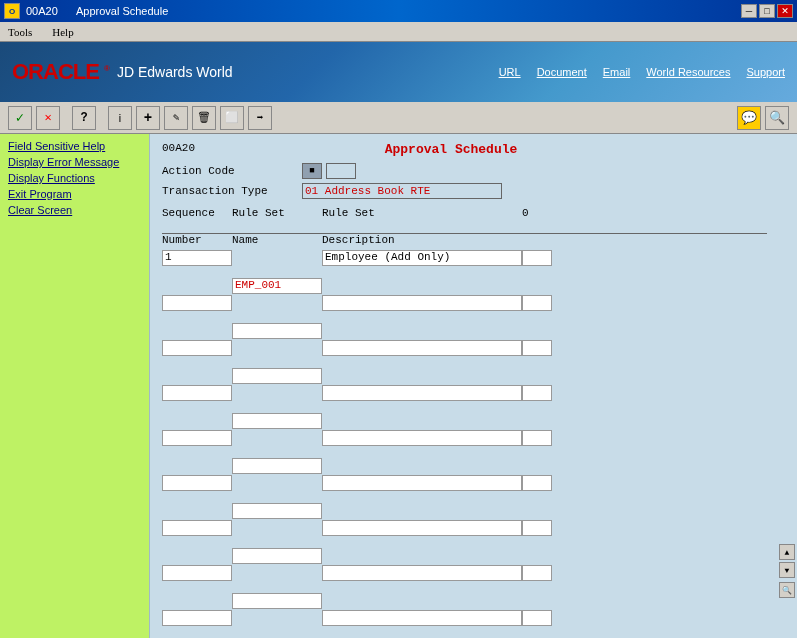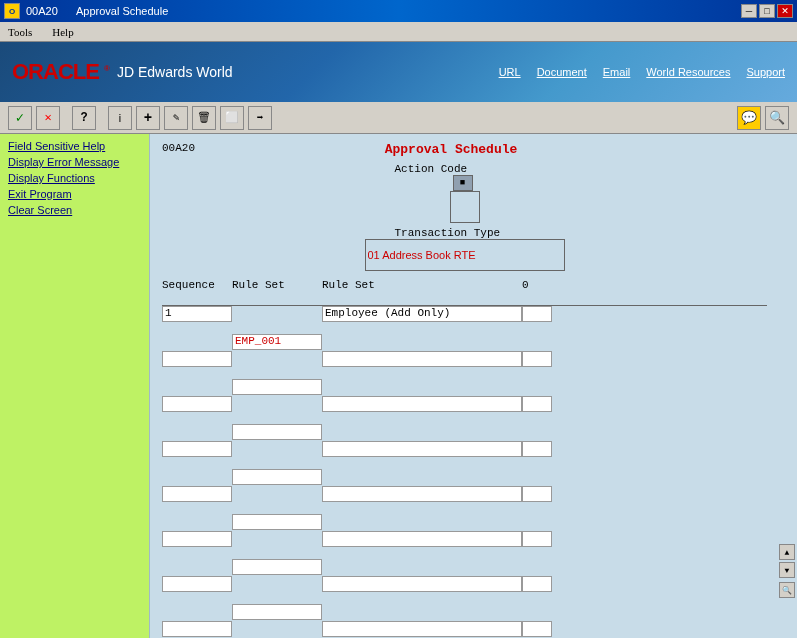--- a/index.html
+++ b/index.html
@@ -138,31 +138,30 @@
       font-family: 'Courier New', monospace;
     }
 
     
     .form-row {
       display: flex;
       align-items: center;
       margin-bottom: 4px;
       font-size: 11px;
       font-family: 'Courier New', monospace;
-      flex-direction: column;
     }
     .form-label {
       width: 140px;
       color: #000;
     }
     .form-input {
       background: #c8dce8;
       border: 1px solid #666;
-      height: 32px;
-      font-family: Liberation Sans, sans-serif;
+      height: 16px;
+      font-family: Liberation Mono, monospace;
       font-size: 11px;
       padding: 0 2px;
     }
     .input-small { width: 30px; }
     .input-medium { width: 200px; }
     .input-action {
       width: 20px;
       background: #90a0b0;
       border: 1px solid #666;
       height: 16px;
@@ -329,20 +328,26 @@
 
     <div id="data-table">
 
       <div class="table-header">
         <div class="table-header-cell">Sequence</div>
         <div class="table-header-cell">Rule Set</div>
         <div class="table-header-cell">Rule Set</div>
         <div class="table-header-cell">0</div>
       </div>
 
+      <div class="table-subheader">
+        <div>Number</div>
+        <div>Name</div>
+        <div>Description</div>
+        <div></div>
+      </div>
 
       <div class="table-rows" id="table-rows-container">
       <div class="table-row">
             <div class="table-cell">1</div>
             <div class="table-cell cell-red">EMP_001</div>
             <div class="table-cell">Employee (Add Only)</div>
             <div class="table-cell"></div>
           </div>
           <div class="table-row">
             <div class="table-cell"></div>

